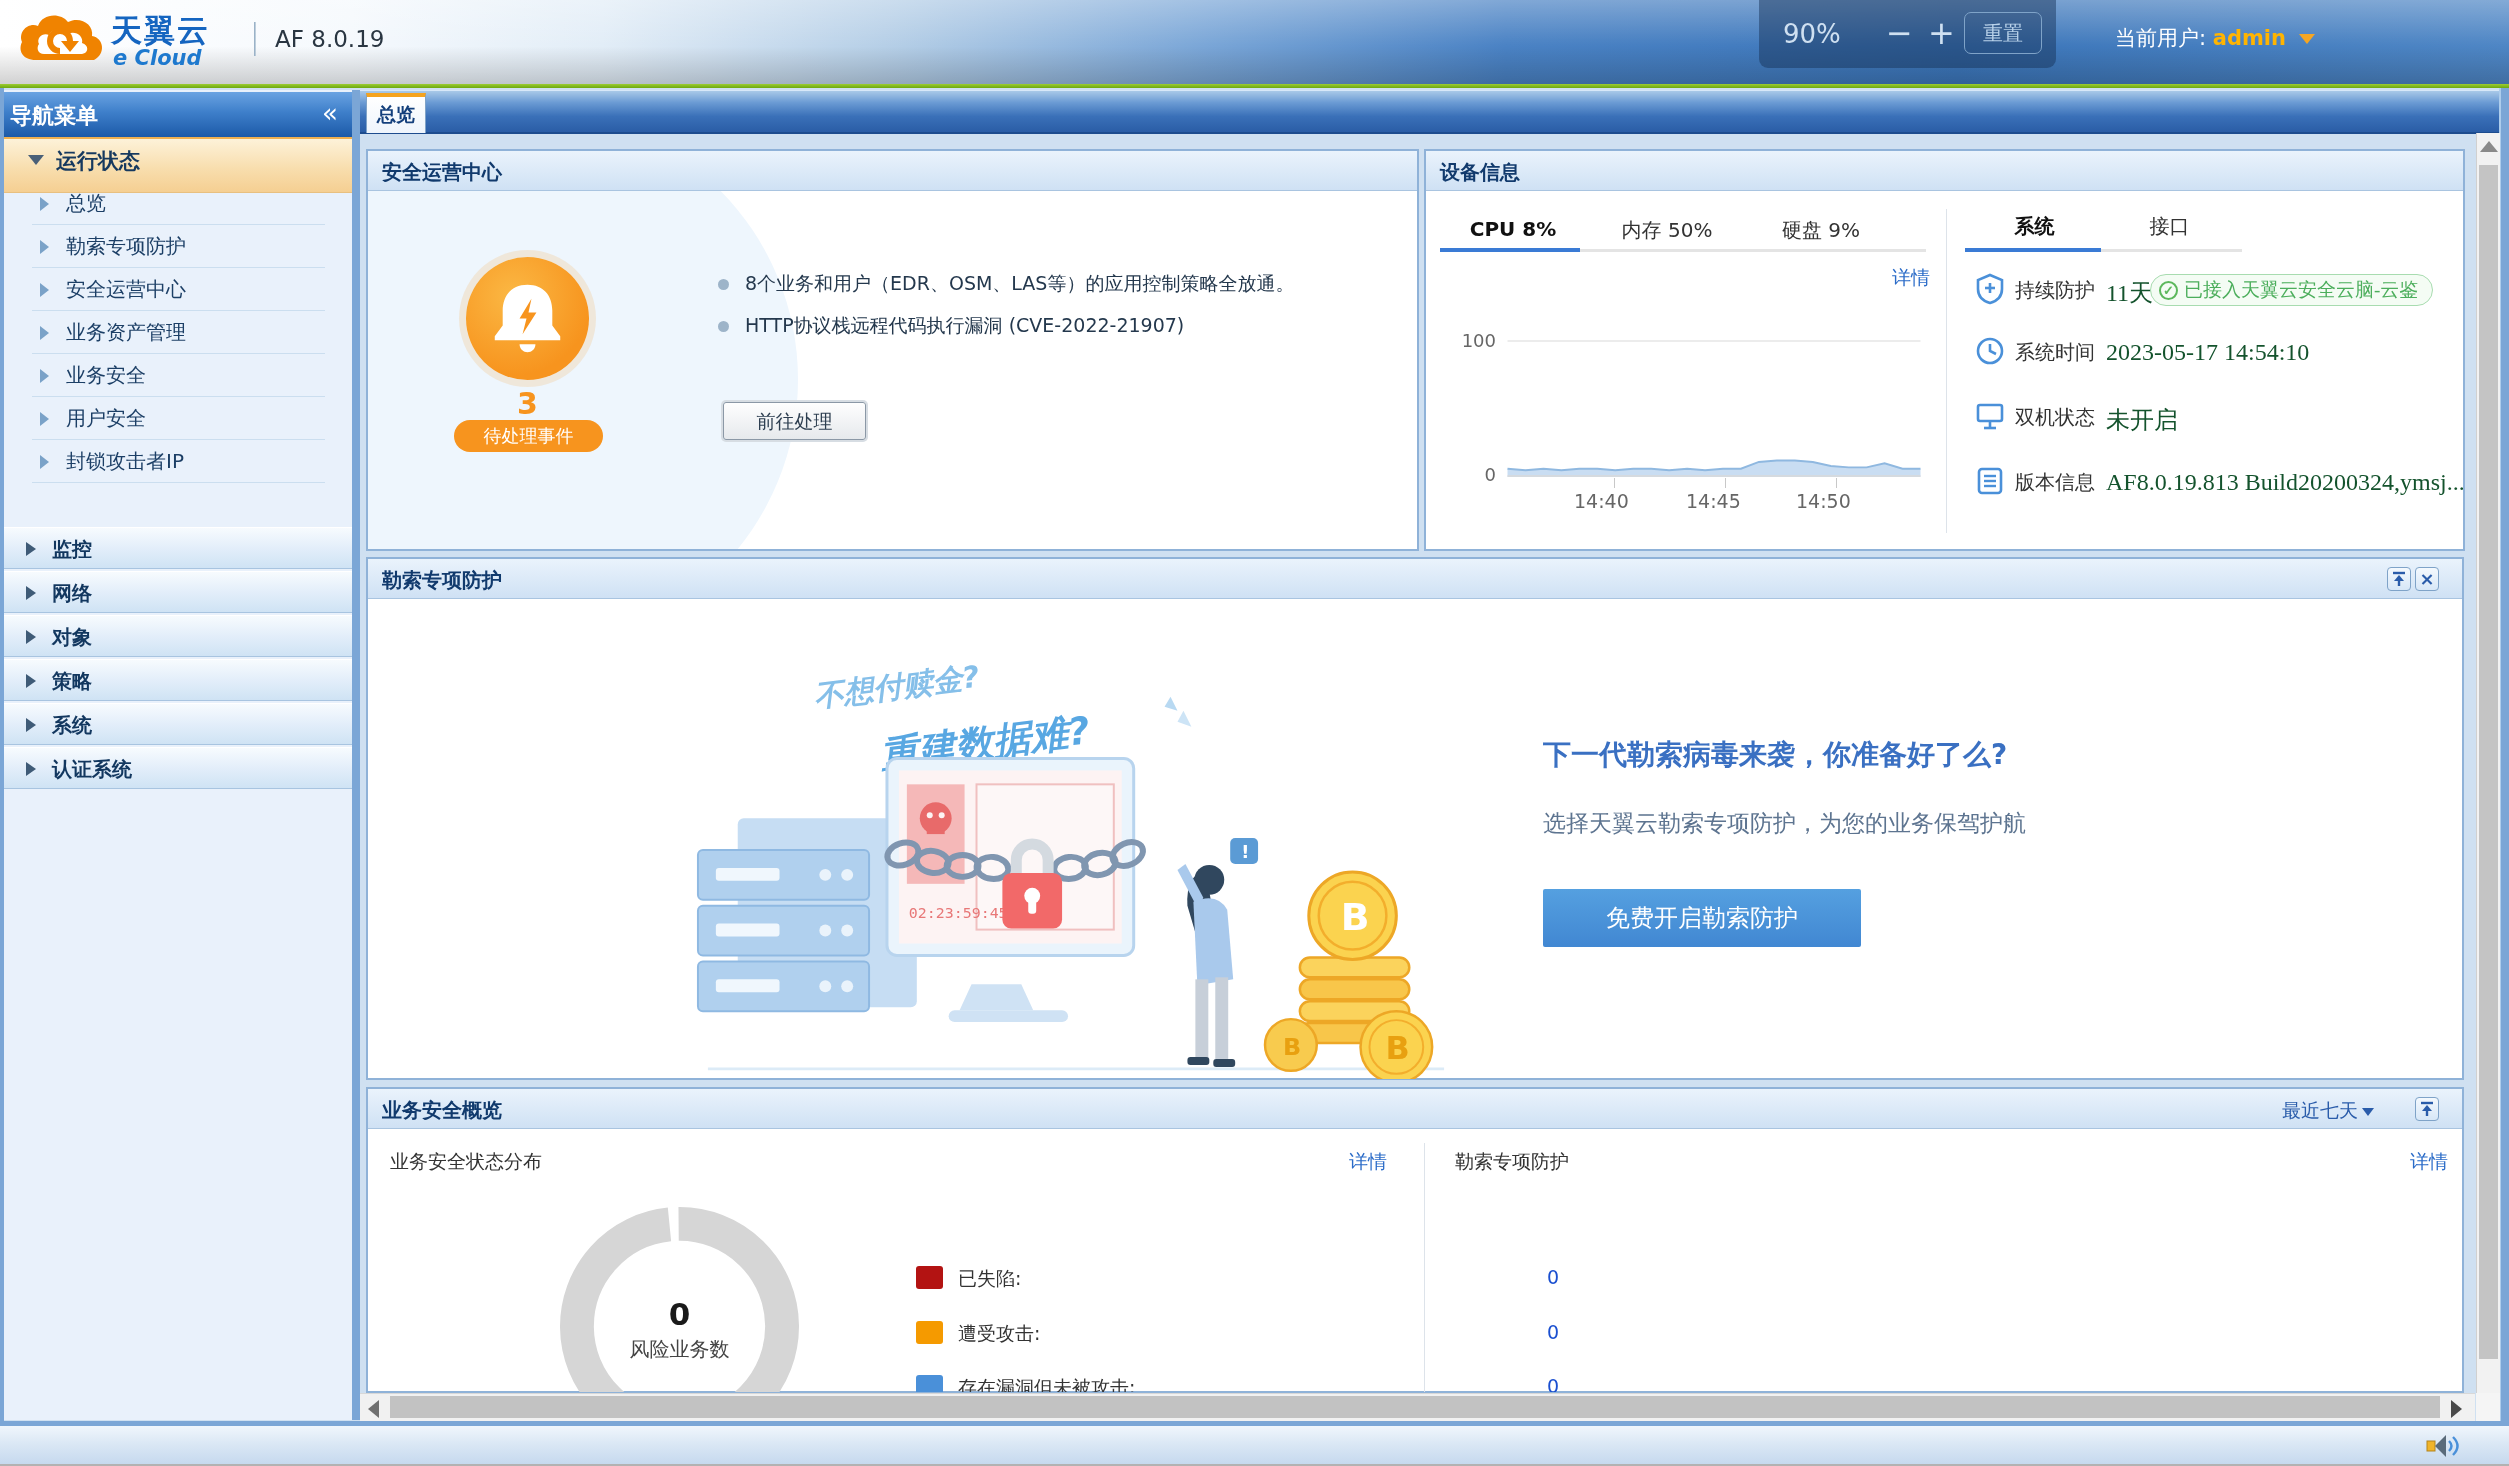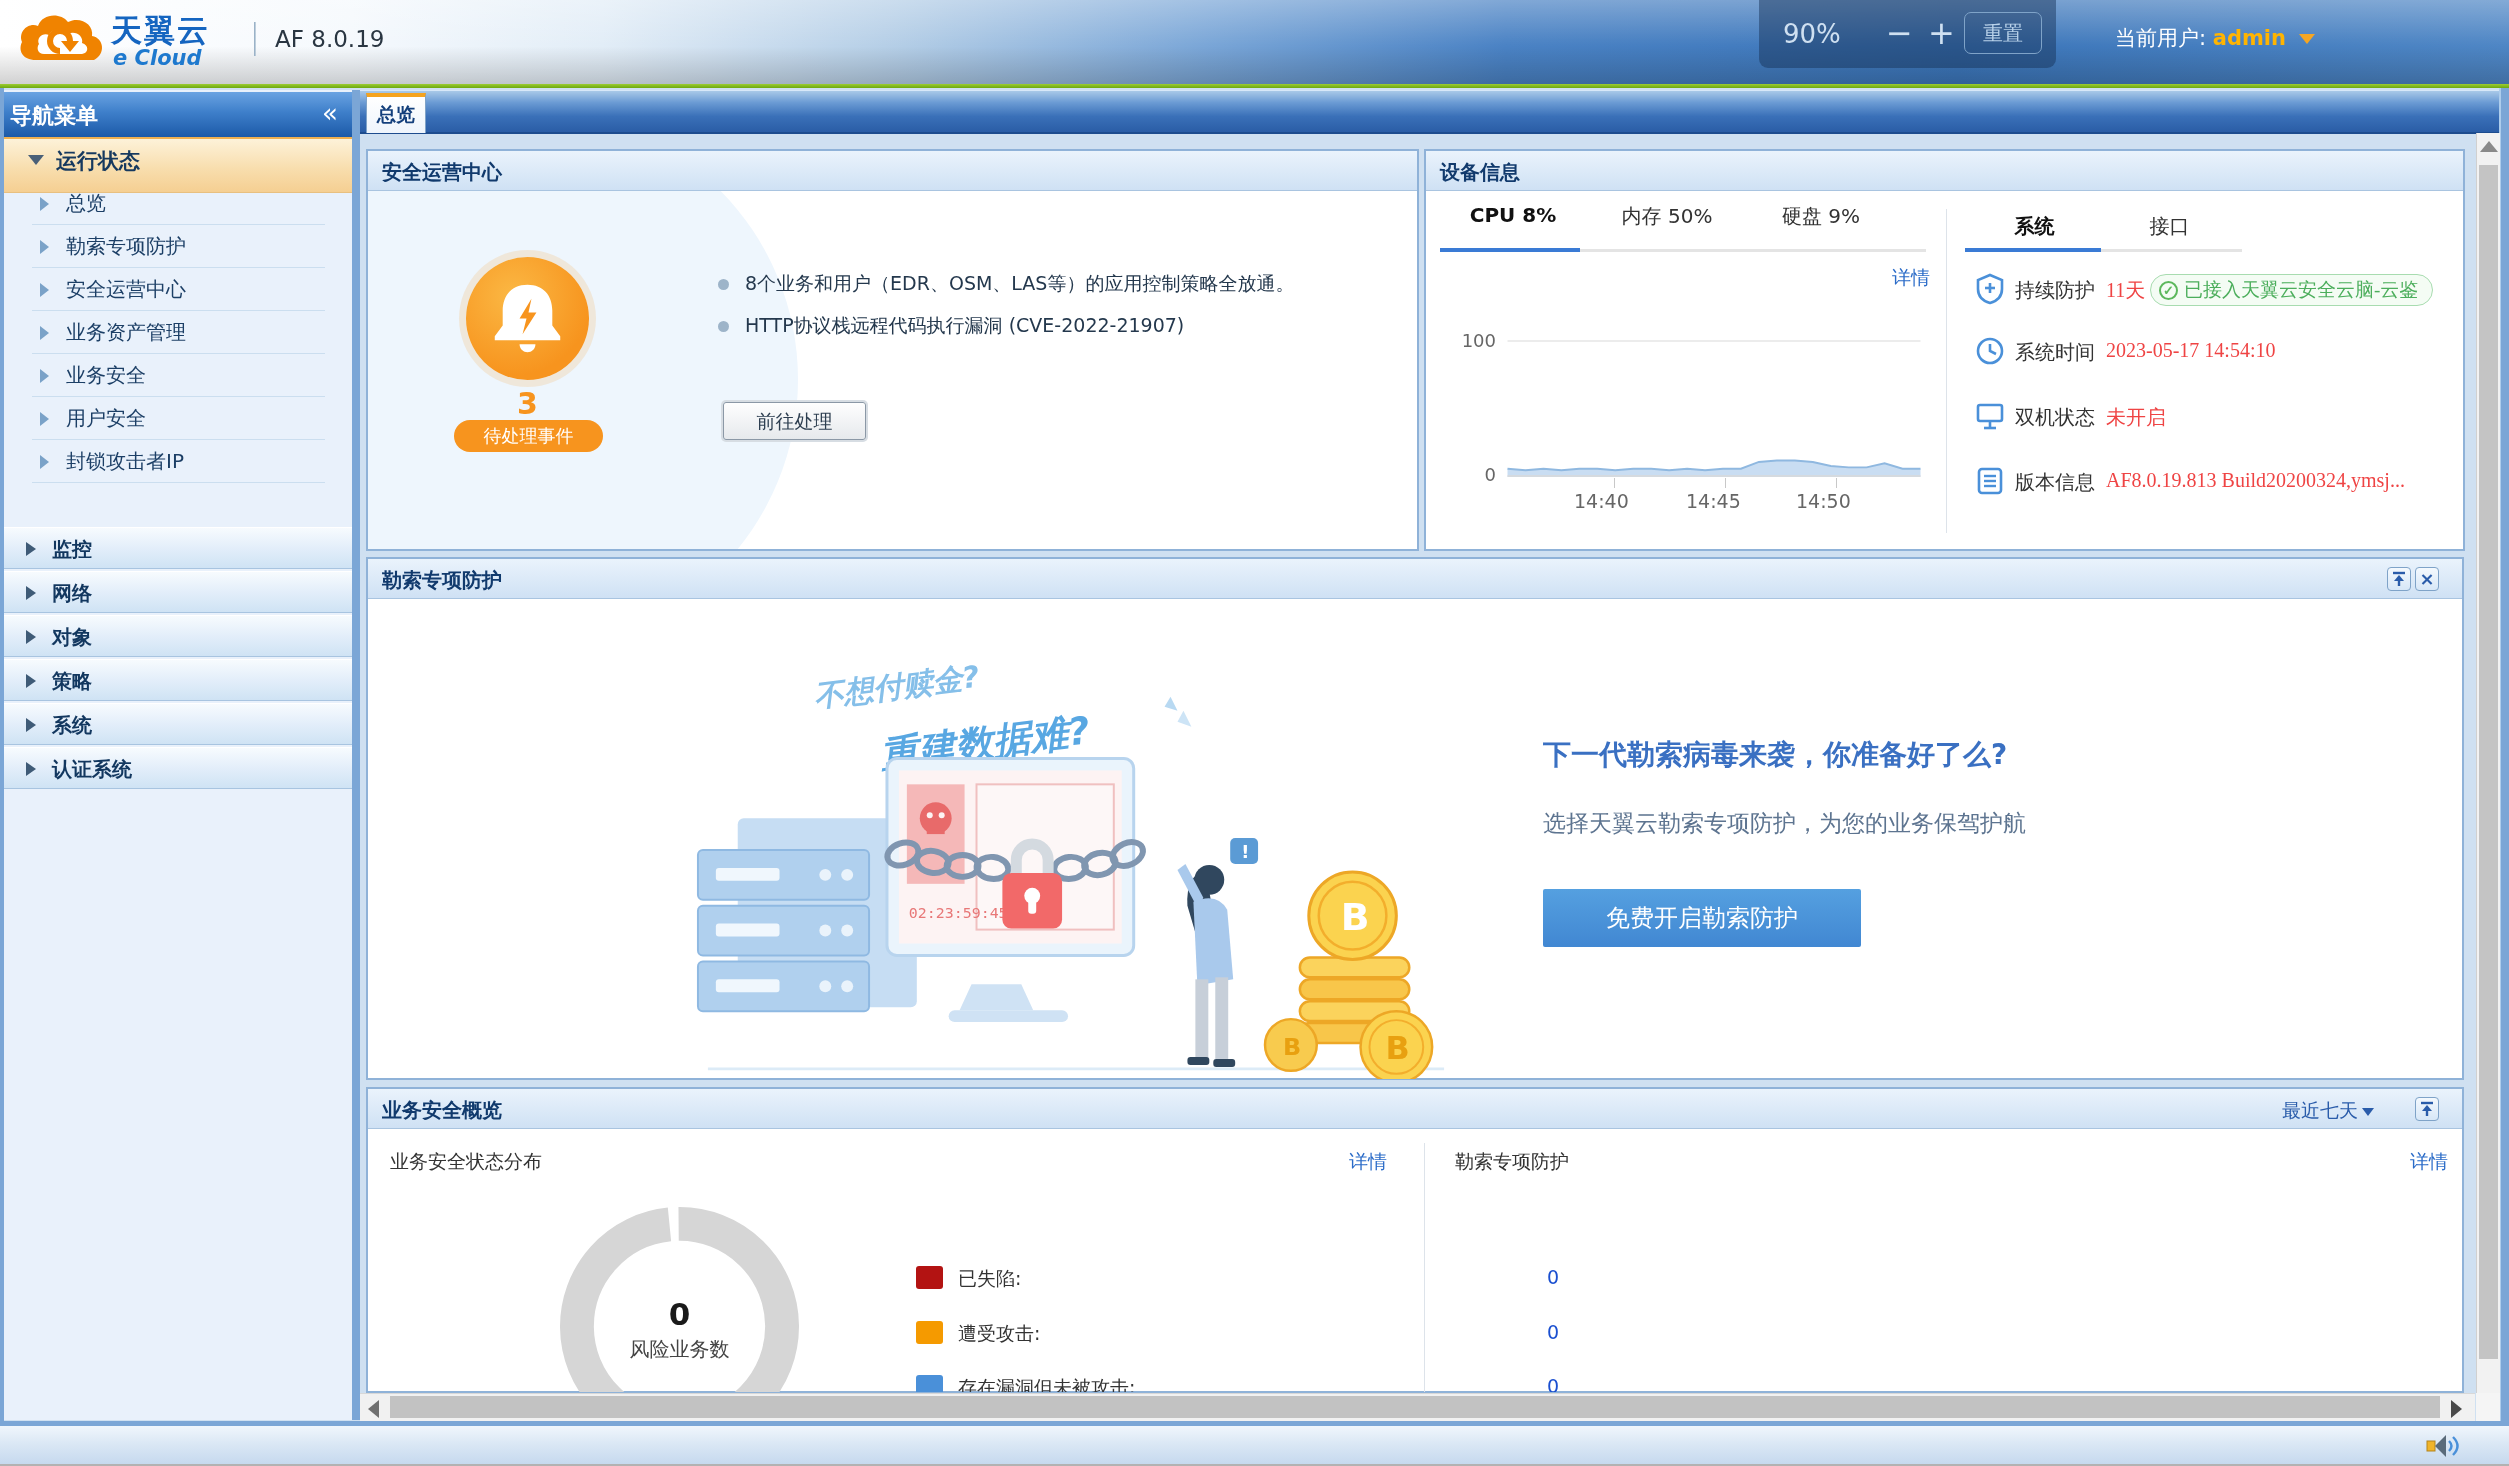--- a/index.html
+++ b/index.html
@@ -106,21 +106,21 @@
   .tl-track { position:absolute; height:3px; background:#e4e4e4; }
   .tl-active { position:absolute; height:4px; background:#3a7bd5; }
   #devDetail { left:466px; top:74px; }
   .axlabel { position:absolute; font-size:18px; color:#666; text-align:right; width:52px; }
   .xticklabel { position:absolute; font-size:19px; color:#666; width:80px; text-align:left; }
   .xtickmark { position:absolute; width:1px; height:10px; background:#c8c8c8; }
   #cpu-chart { position:absolute; left:81px; top:149px; }
   .inforow { position:absolute; left:521px; width:509px; height:36px;font-family:Liberation Serif, serif; }
   .inforow .ric { position:absolute; left:28px; top:0px; }
   .inforow .rl { position:absolute; left:68px; top:4px; font-size:20px; color:#333; }
-  .inforow .rv { position:absolute; left:159px; top:4px; font-size:20px; color:#ef4444; white-space:nowrap; }
+  .inforow .rv { position:absolute; left:159px; top:4px; font-size:24px; color:#14532d; white-space:nowrap; }
   #cloudPill { position:absolute; left:203px; top:1px; height:32px; border:1px solid #a8dcb0; background:#f4fcf4;
     border-radius:16px; padding:0 14px 0 8px; display:flex; align-items:center; color:#4cae5c; font-size:19px; white-space:nowrap; }
   #cloudPill .chk { width:19px; height:19px; border:2px solid #5cb85c; border-radius:50%; margin-right:6px; flex:none;
     color:#5cb85c; font-size:13px; font-weight:bold; text-align:center; line-height:16px; }
 
   
   #panel3 { left:366px; top:557px; width:2098px; height:523px; }
   #panel3 .pbody { width:2094px; height:480px; }
   #ransomHeading { left:1175px; top:137px; font-size:28px; font-weight:bold; color:#3a70c2; }
   #ransomSub { left:1175px; top:209px; font-size:23px; color:#5d7490; }
@@ -288,21 +288,21 @@
     <div id="goHandle" class="abs">前往处理</div>
   </div>
 </div>
 
 <div id="panel2" class="panel">
   <div class="phead">
     <div class="t">设备信息</div>
   </div>
   <div class="pbody">
 
-    <div class="tabcells" style="left:10px;top:12px">
+    <div class="tabcells" style="left:10px;top:26px">
       <div class="tabcell" style="font-weight:bold;color:#111">CPU 8%</div>
       <div class="tabcell">内存 50%</div>
       <div class="tabcell">硬盘 9%</div>
     </div>
     <div class="tl-track abs" style="left:14px;top:58px;width:486px"></div>
     <div class="tl-active abs" style="left:14px;top:57px;width:140px"></div>
     <div id="devDetail" class="abs link">详情</div>
 
     <div class="axlabel abs" style="left:18px;top:139px">100</div>
     <div class="axlabel abs" style="left:18px;top:273px">0</div>

